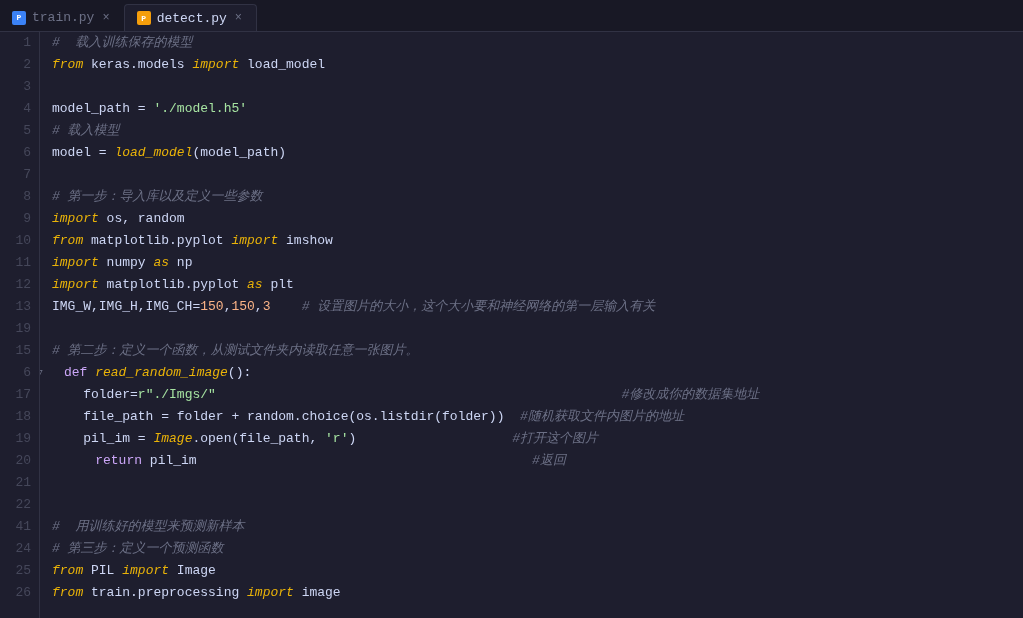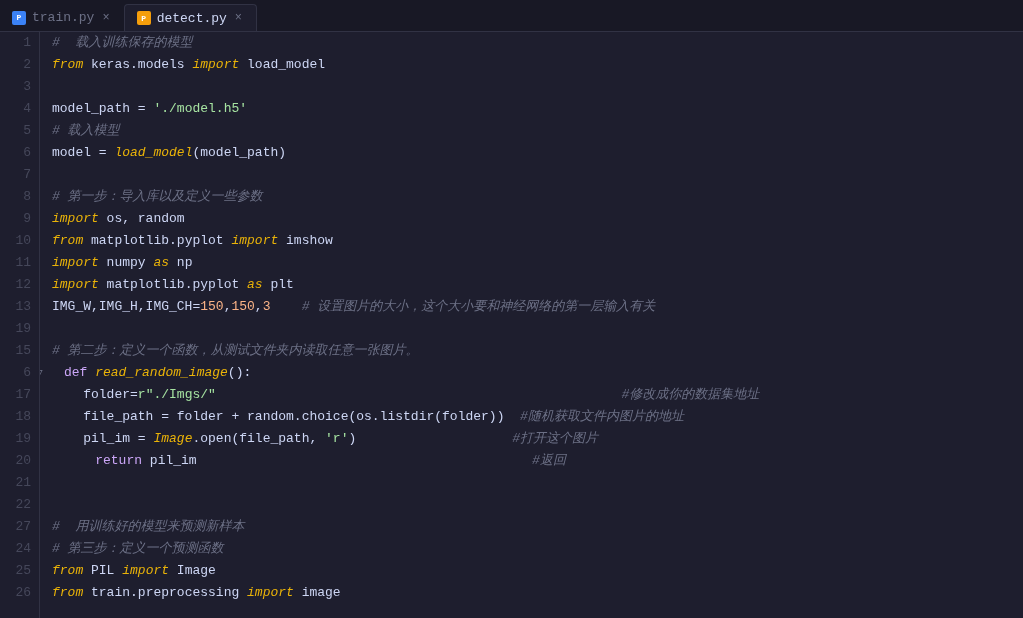--- a/index.html
+++ b/index.html
@@ -154,21 +154,21 @@
     <div class="line-number">13</div>
     <div class="line-number">19</div>
     <div class="line-number">15</div>
     <div class="line-number">6</div>
     <div class="line-number">17</div>
     <div class="line-number">18</div>
     <div class="line-number">19</div>
     <div class="line-number">20</div>
     <div class="line-number">21</div>
     <div class="line-number">22</div>
-    <div class="line-number">27</div>
+    <div class="line-number">41</div>
     <div class="line-number">24</div>
     <div class="line-number">25</div>
     <div class="line-number">26</div>
   </div>
 
   <div class="code-lines">
 
     <div class="code-line">
       <span class="gray">#  载入训练保存的模型</span>
     </div>

